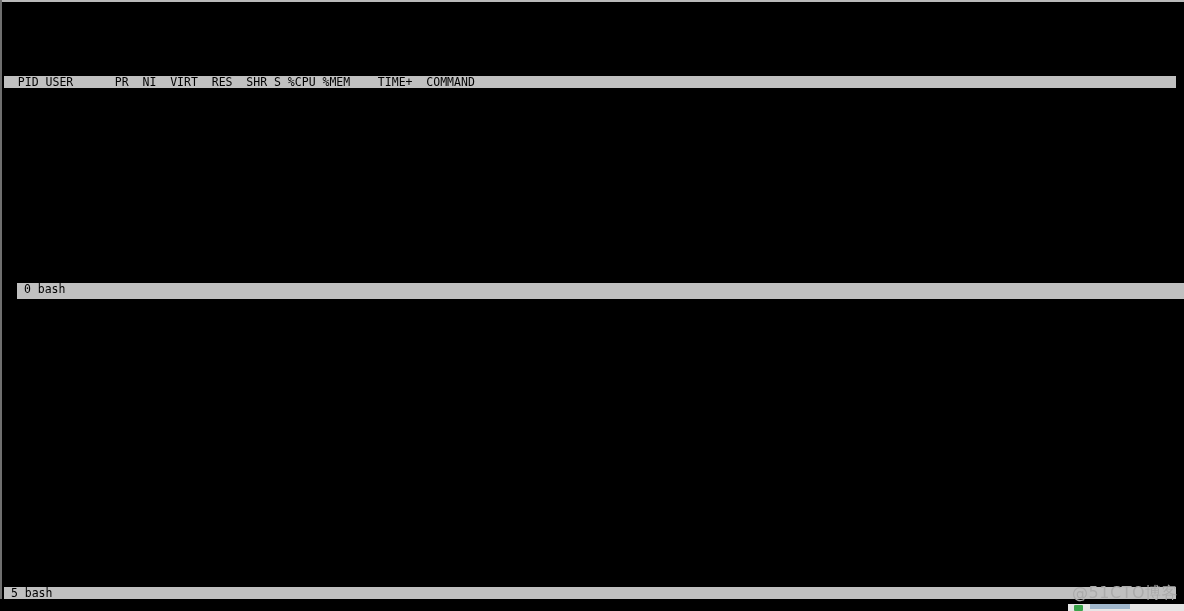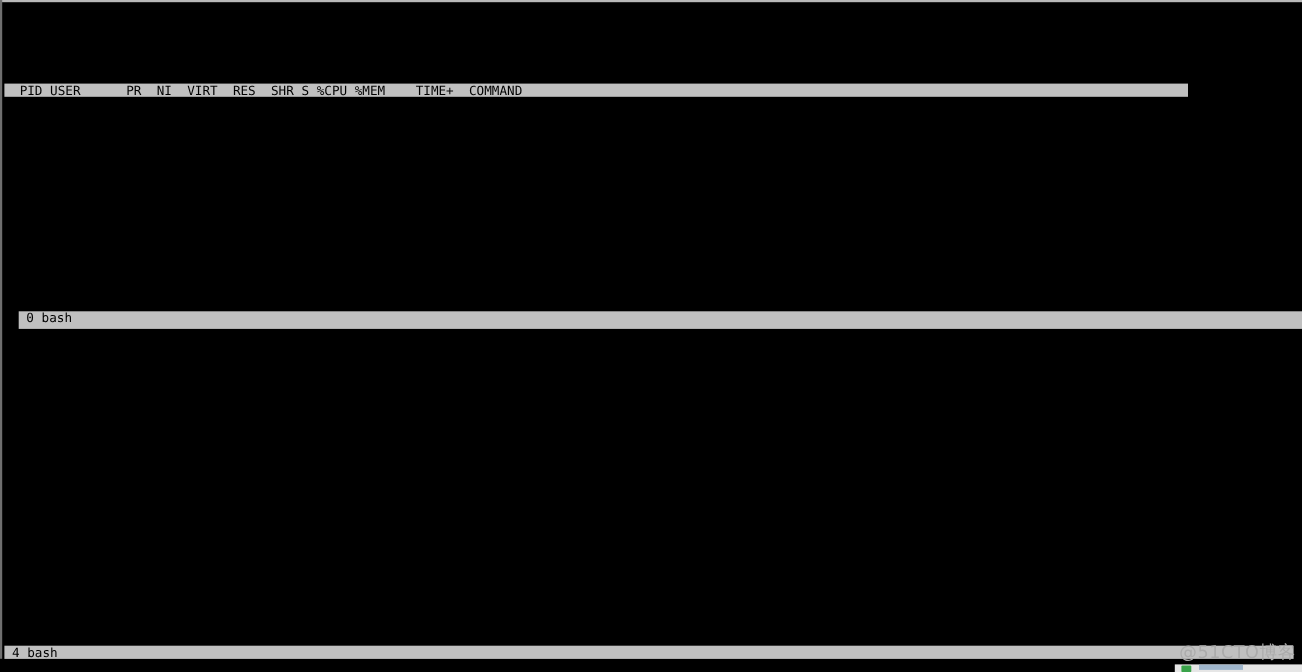--- a/index.html
+++ b/index.html
@@ -57,21 +57,21 @@
     line-height: 12.2px;
     white-space: pre;
     font-family: "DejaVu Sans Mono", "Liberation Mono", monospace;
     box-sizing: border-box;
     overflow: hidden;
   }
 
   #col-header-bar {
     left: 4px;
     top: 76px;
-    width: 1076px;
+    width: 1172px;
     height: 12px;
     padding-left: 0px;
   }
 
   #status-bar-top {
     left: 17px;
     top: 283px;
     width: 1172px;
     height: 16px;
   }
@@ -185,21 +185,21 @@
     <div class="row">   11 root      20  -5     0    0    0 S  0.0  0.0   0:00.00 kacpid</div>
     <div class="row">   49 root      20  -5     0    0    0 S  0.0  0.0   0:00.00 cqueue/0</div>
     <div class="row">   52 root      10  -5     0    0    0 S  0.0  0.0   0:00.00 khubd</div>
     <div class="row">   54 root      17  -5     0    0    0 S  0.0  0.0   0:00.01 kseriod</div>
     <div class="row">  116 root      18   0     0    0    0 S  0.0  0.0   0:00.00 khungtaskd</div>
   </div>
 
   <div class="bar" id="status-bar-top"> 0 bash</div>
 
 
-  <div class="bar" id="status-bar-bottom"> 4 bash</div>
+  <div class="bar" id="status-bar-bottom"> 5 bash</div>
 
   <div id="watermark">@51CTO博客</div>
 
   <div id="underlying-window">
     <div class="uw-icon"></div>
     <div class="uw-text"></div>
   </div>
 
 </div>
 

